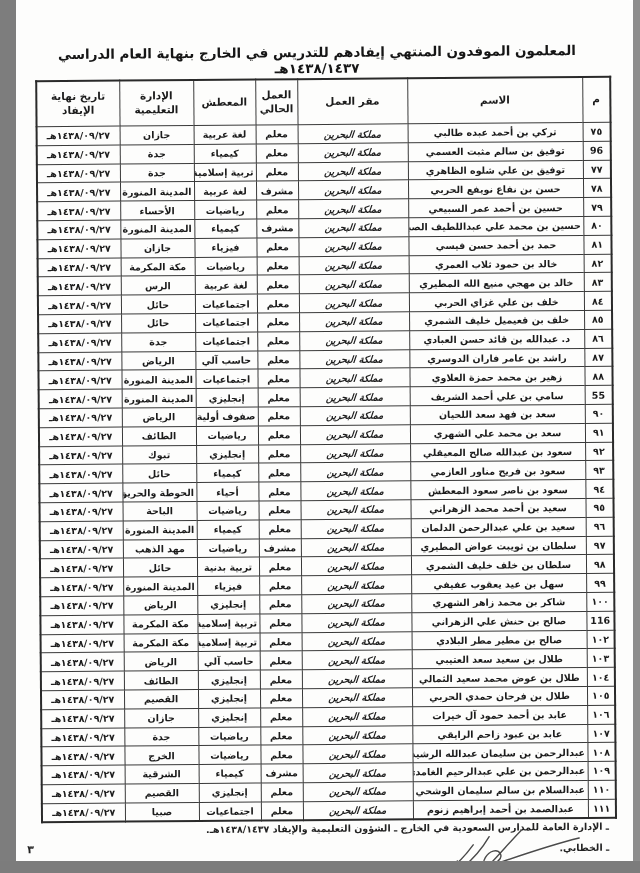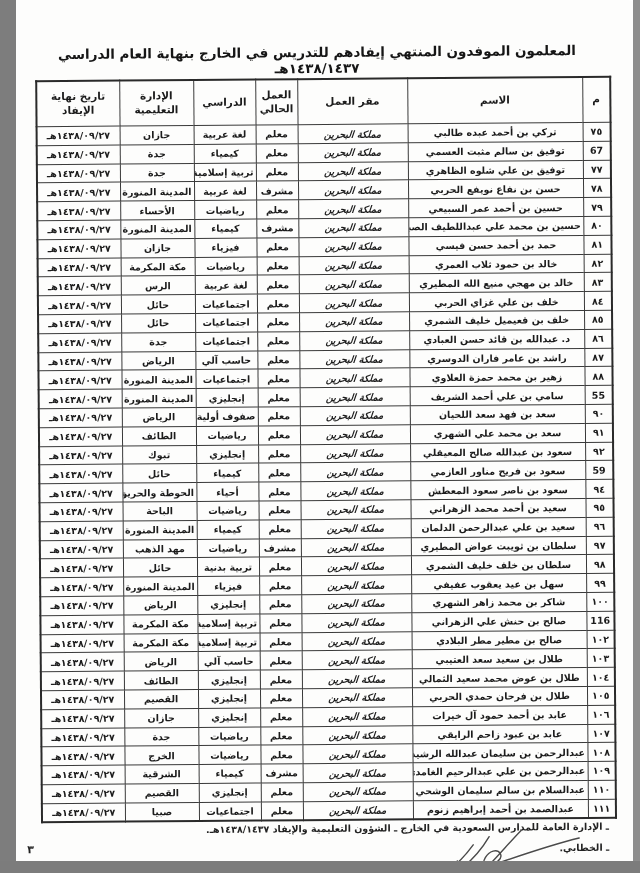--- a/index.html
+++ b/index.html
@@ -104,39 +104,39 @@
         <col style="width:74px">
         <col style="width:83px">
       </colgroup>
       <thead>
         <tr>
           <th>م</th>
           <th>الاسم</th>
           <th>مقر العمل</th>
           <th>العمل
 الحالي</th>
-          <th>الدراسي</th>
+          <th>المعطش</th>
           <th>الإدارة
 التعليمية</th>
           <th>تاريخ نهاية
 الإيفاد</th>
         </tr>
       </thead>
       <tbody id="table-body">
           <tr>
             <td class="c-no">٧٥</td>
             <td class="c-name">تركي بن أحمد عبده طالبي</td>
             <td class="c-location">مملكة البحرين</td>
             <td class="c-job">معلم</td>
             <td class="c-specialization">لغة عربية</td>
             <td class="c-region">جازان</td>
             <td class="c-end_date">١٤٣٨/٠٩/٢٧هـ</td>
           </tr>
           <tr>
-            <td class="c-no">67</td>
+            <td class="c-no">96</td>
             <td class="c-name">توفيق بن سالم مثبت العسمي</td>
             <td class="c-location">مملكة البحرين</td>
             <td class="c-job">معلم</td>
             <td class="c-specialization">كيمياء</td>
             <td class="c-region">جدة</td>
             <td class="c-end_date">١٤٣٨/٠٩/٢٧هـ</td>
           </tr>
           <tr>
             <td class="c-no">٧٧</td>
             <td class="c-name">توفيق بن علي شلوه الظاهري</td>
@@ -275,21 +275,21 @@
           <tr>
             <td class="c-no">٩٢</td>
             <td class="c-name">سعود بن عبدالله صالح المعيقلي</td>
             <td class="c-location">مملكة البحرين</td>
             <td class="c-job">معلم</td>
             <td class="c-specialization">إنجليزي</td>
             <td class="c-region">تبوك</td>
             <td class="c-end_date">١٤٣٨/٠٩/٢٧هـ</td>
           </tr>
           <tr>
-            <td class="c-no">59</td>
+            <td class="c-no">٩٣</td>
             <td class="c-name">سعود بن فريح مناور العازمي</td>
             <td class="c-location">مملكة البحرين</td>
             <td class="c-job">معلم</td>
             <td class="c-specialization">كيمياء</td>
             <td class="c-region">حائل</td>
             <td class="c-end_date">١٤٣٨/٠٩/٢٧هـ</td>
           </tr>
           <tr>
             <td class="c-no">٩٤</td>
             <td class="c-name">سعود بن ناصر سعود المعطش</td>

